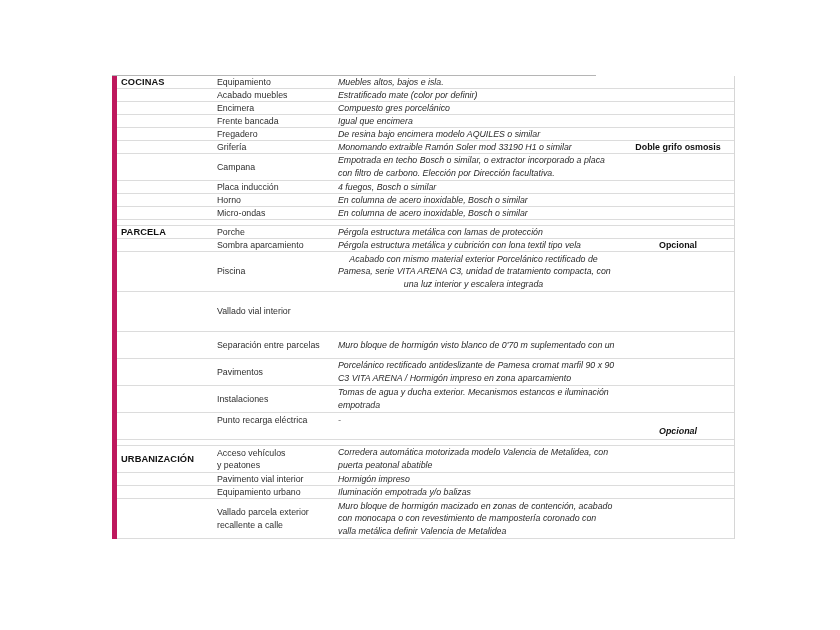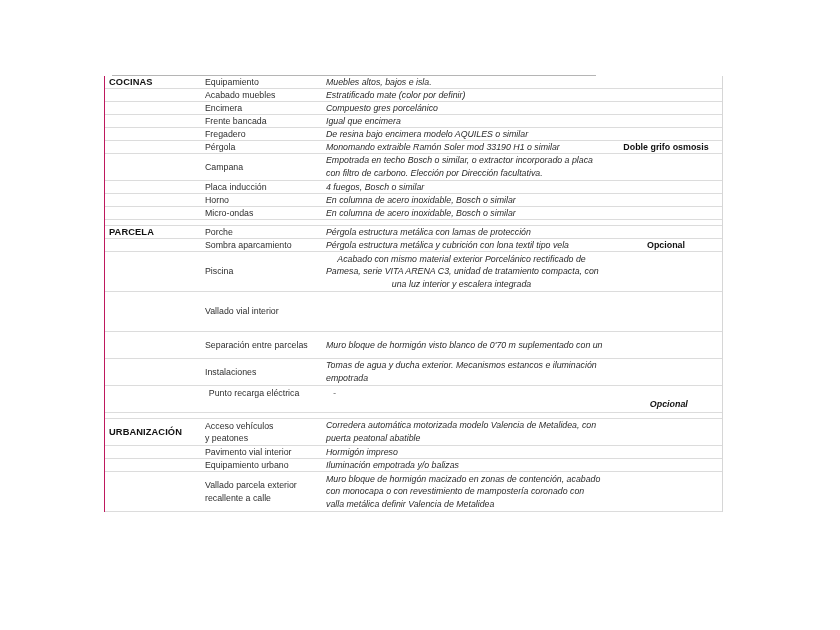--- a/index.html
+++ b/index.html
@@ -9,31 +9,31 @@
     -webkit-font-smoothing:antialiased;
   }
   .page { position:relative; width:840px; height:630px; background:#ffffff; }
 
   .top-rule {
     position:absolute; left:112px; top:75px; width:484px; height:1px;
     background:#b5b5b5;
   }
 
   .spec-table {
-    position:absolute; left:104px; top:76px; width:617px;
-    border-left:1px solid #be185d; border-right:1px solid #d6d6d6;
+    position:absolute; left:112px; top:76px; width:617px;
+    border-left:5px solid #be185d; border-right:1px solid #d6d6d6;
     color:#262626; font-size:9px;
   }
 
   .row { display:flex; align-items:center; border-bottom:1px solid #dcdcdc; box-sizing:border-box; }
   .row.lines-1 { height:13px; }
   .row.lines-2 { height:27px; }
   .row.lines-3 { height:40px; }
   .row.spacer  { height:6px; }
-  .row.top-align { align-items:flex-start; padding-top:1px;gap:7px; }
+  .row.top-align { align-items:flex-start; padding-top:1px; }
 
   .c1 { width:100px; box-sizing:border-box; padding-left:4px;
         font-weight:bold; font-size:9.3px; color:#111111; letter-spacing:0.1px; }
   .c2 { width:120px; box-sizing:border-box; 
         font-size:8.8px; line-height:12.4px; color:#2e2e2e; }
   .c3 { width:286px; box-sizing:border-box; padding-left:1px;
         font-style:italic; font-size:8.8px; line-height:12.6px; color:#2b2b2b; }
   .c4 { width:110px; box-sizing:border-box; text-align:center;
         font-weight:bold; font-size:8.9px; color:#111111; }
   .c3.centered { text-align:center; padding-right:14px; }
@@ -94,21 +94,21 @@
           <div class="item-line">Fregadero</div>
         </div>
         <div class="c3">
           <div class="desc-line">De resina bajo encimera modelo AQUILES o similar</div>
         </div>
         <div class="c4"></div>
       </div>
       <div class="row lines-1">
         <div class="c1"></div>
         <div class="c2">
-          <div class="item-line">Pérgola</div>
+          <div class="item-line">Grifería</div>
         </div>
         <div class="c3">
           <div class="desc-line">Monomando extraible Ramón Soler mod 33190 H1 o similar</div>
         </div>
         <div class="c4"><span>Doble grifo osmosis</span></div>
       </div>
       <div class="row lines-2">
         <div class="c1"></div>
         <div class="c2">
           <div class="item-line">Campana</div>
@@ -195,20 +195,31 @@
           <div class="item-line">Separación entre parcelas</div>
         </div>
         <div class="c3">
           <div class="desc-line">Muro bloque de hormigón visto blanco de 0'70 m suplementado con un</div>
         </div>
         <div class="c4"></div>
       </div>
       <div class="row lines-2">
         <div class="c1"></div>
         <div class="c2">
+          <div class="item-line">Pavimentos</div>
+        </div>
+        <div class="c3">
+          <div class="desc-line">Porcelánico rectificado antideslizante  de Pamesa cromat marfil 90 x 90</div>
+          <div class="desc-line">C3 VITA ARENA  / Hormigón impreso en zona aparcamiento</div>
+        </div>
+        <div class="c4"></div>
+      </div>
+      <div class="row lines-2">
+        <div class="c1"></div>
+        <div class="c2">
           <div class="item-line">Instalaciones</div>
         </div>
         <div class="c3">
           <div class="desc-line">Tomas de agua y ducha exterior. Mecanismos estancos e iluminación</div>
           <div class="desc-line">empotrada</div>
         </div>
         <div class="c4"></div>
       </div>
       <div class="row lines-2 note-bottom top-align">
         <div class="c1"></div>

